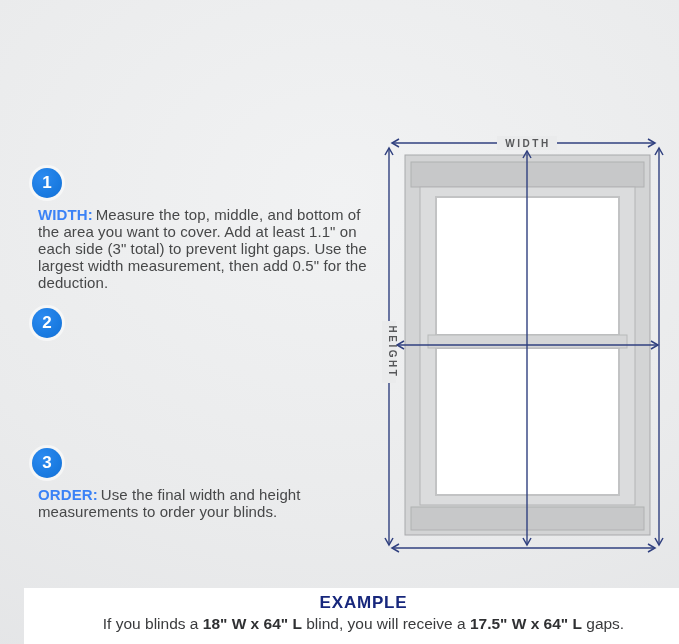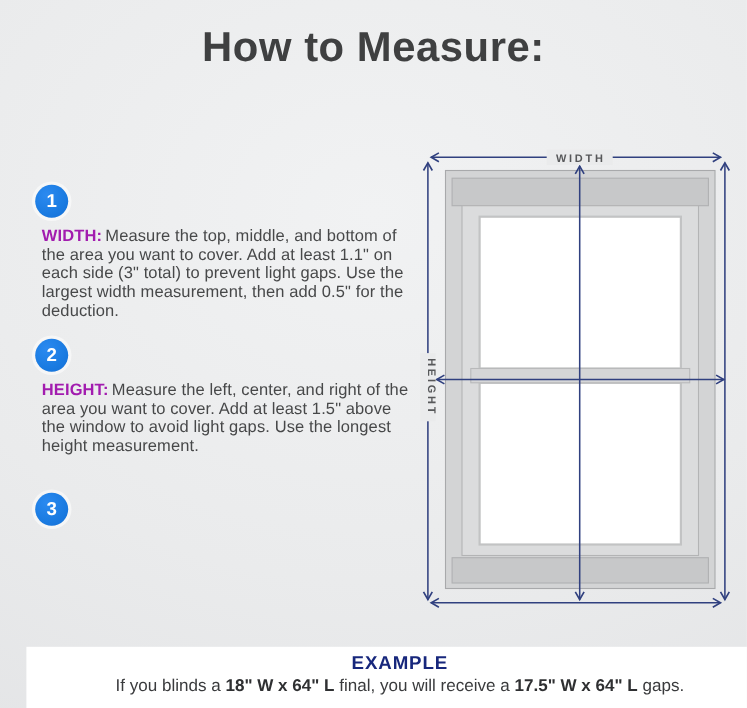--- a/index.html
+++ b/index.html
@@ -38,21 +38,21 @@
     background: radial-gradient(circle at 35% 30%, #2b8af0 0%, #1a7be1 60%, #146fd6 100%);
     box-shadow: 0 0 0 3px rgba(255,255,255,0.55);
     color: #ffffff; font-size: 17px; font-weight: bold;
     display: flex; align-items: center; justify-content: center;
     margin-left: 2px;
   }
   .step-text {
     margin-top: 8px; margin-left: 8px; width: 340px;
     font-size: 15px; line-height: 17px; color: #474849; letter-spacing: 0.1px;
   }
-  .step-text strong { color: #a21caf; margin-right: 3px; }
+  .step-text strong { color: #3b82f6; margin-right: 3px; }
   #step-1 { top: 168px; }
   #step-2 { top: 308px; }
   #step-3 { top: 448px; }
 
   
   .diagram { position: absolute; left: 370px; top: 125px; width: 309px; height: 450px; }
   .meas-label {
     font-size: 10px; font-weight: bold; fill: #57585a; letter-spacing: 2.5px;
     font-family: "Liberation Sans", sans-serif;
   }
@@ -68,35 +68,34 @@
   }
   .example-line {
     font-size: 15.5px; color: #3a3b3d; line-height: 21px;
   }
   .example-line b { color: #2f3032; }
 </style>
 </head>
 <body>
 
 <header class="title-wrap">
-  <div class="title-line1">How to Measure:</div>
 </header>
 
 <section class="step" id="step-1">
   <div class="step-badge">1</div>
   <p class="step-text"><strong>WIDTH:</strong><span>Measure the top, middle, and bottom of the area you want to cover. Add at least 1.1" on each side (3" total) to prevent light gaps. Use the largest width measurement, then add 0.5" for the deduction.</span></p>
 </section>
 
 <section class="step" id="step-2">
   <div class="step-badge">2</div>
-  <p class="step-text"><strong>HEIGHT:</strong><span>Measure the left, center, and right of the area you want to cover. Add at least 1.5" above the window to avoid light gaps. Use the longest height measurement.</span></p>
 </section>
 
 <section class="step" id="step-3">
   <div class="step-badge">3</div>
+  <p class="step-text"><strong>ORDER:</strong><span>Use the final width and height measurements to order your blinds.</span></p>
 </section>
 
 <svg class="diagram" viewBox="0 0 309 450">
   <defs>
     <marker id="arr" markerWidth="12" markerHeight="12" refX="9" refY="5" orient="auto-start-reverse" markerUnits="userSpaceOnUse">
       <path d="M2,1 L9,5 L2,9" fill="none" stroke="#30407f" stroke-width="1.5"></path>
     </marker>
   </defs>
 
   <g>
@@ -120,14 +119,14 @@
 
   <rect x="127" y="11" width="60" height="14" fill="#eaebec"></rect>
   <text class="meas-label" x="158" y="22" text-anchor="middle">WIDTH</text>
 
   <rect x="12" y="196" width="14" height="62" fill="#eaebec"></rect>
   <text class="meas-label" x="19" y="227" text-anchor="middle" transform="rotate(90 19 227)">HEIGHT</text>
 </svg>
 
 <footer class="example-strip">
   <div class="example-heading">EXAMPLE</div>
-  <div class="example-line"><span>If you blinds a </span><b>18" W x 64" L</b><span> final, you will receive a </span><b>17.5" W x 64" L</b><span> gaps.</span></div>
+  <div class="example-line"><span>If you blinds a </span><b>18" W x 64" L</b><span> blind, you will receive a </span><b>17.5" W x 64" L</b><span> gaps.</span></div>
 </footer>
 
 </body></html>

